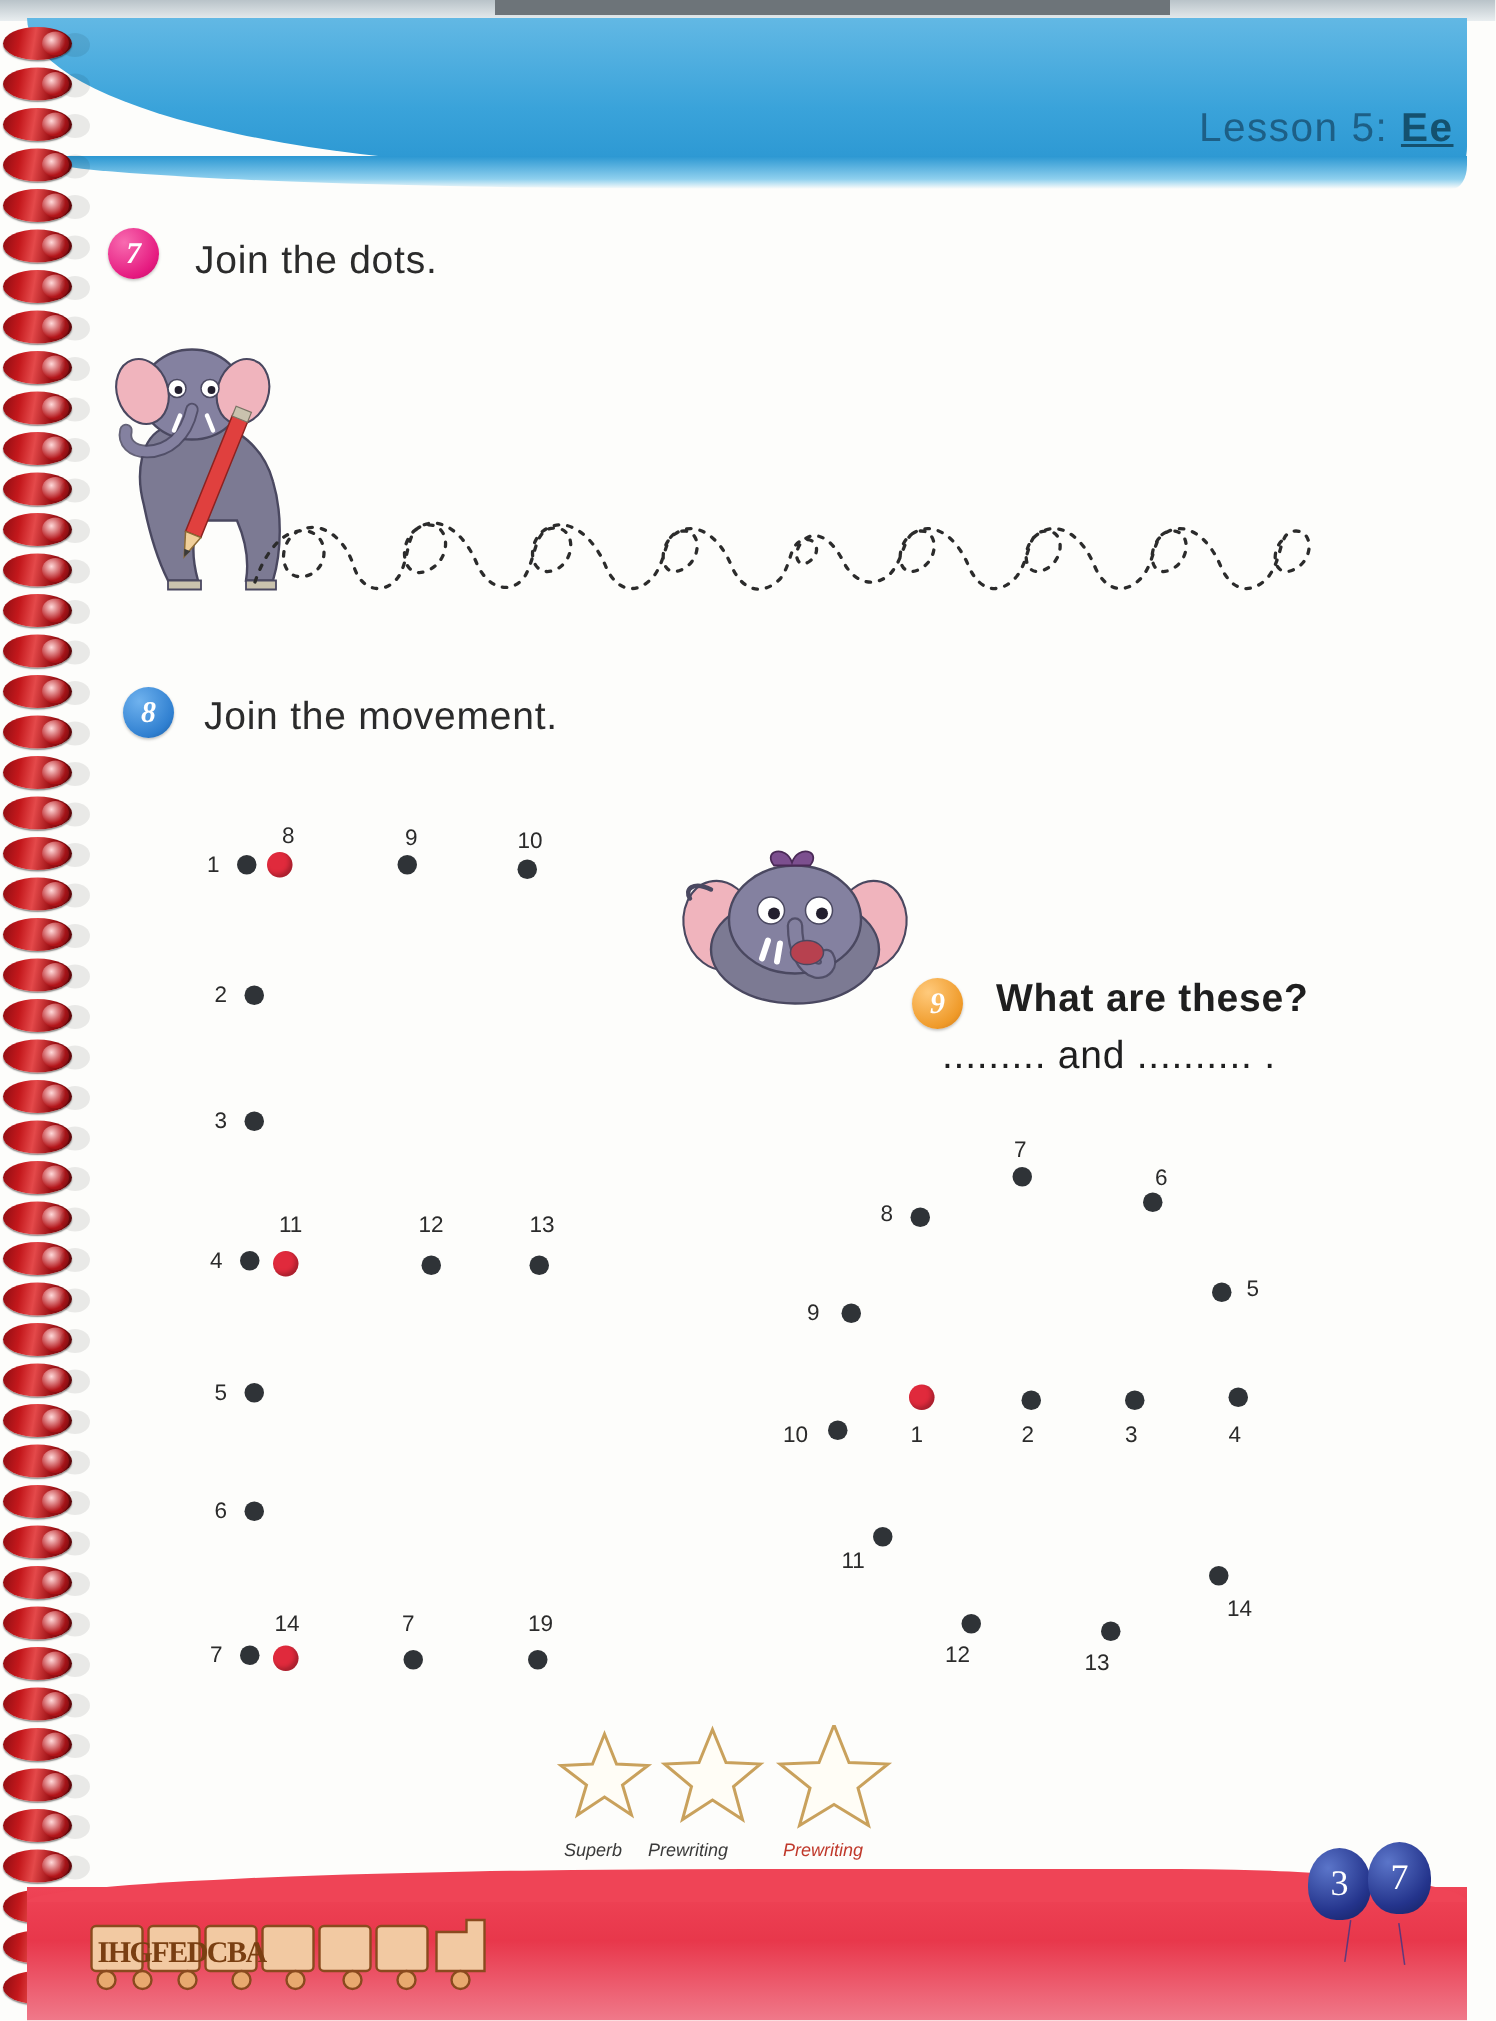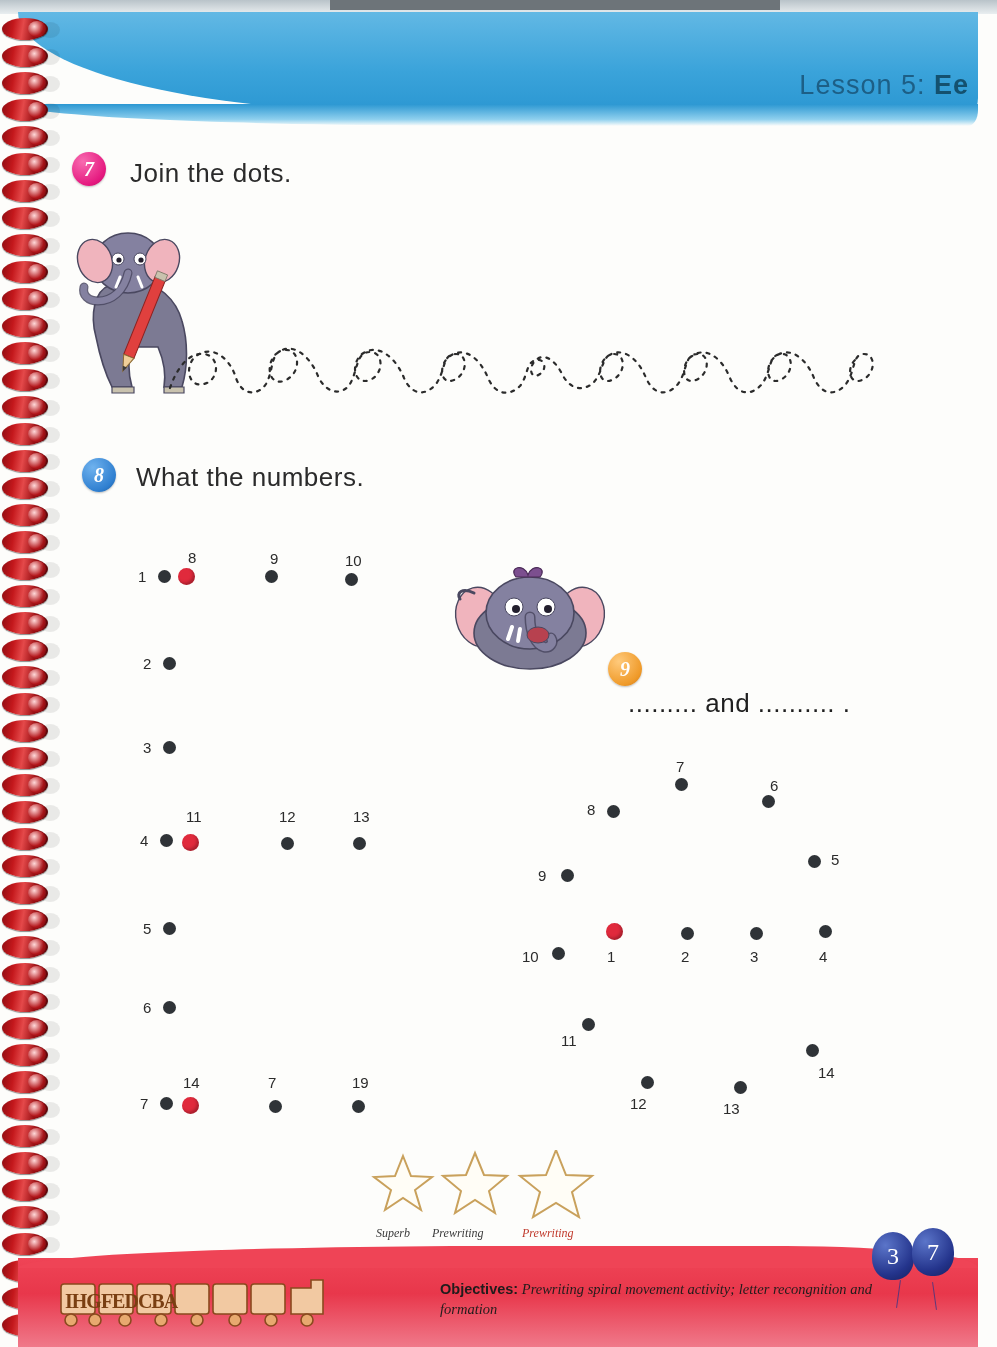--- a/index.html
+++ b/index.html
@@ -33,21 +33,21 @@
     content:"";position:absolute;left:0;bottom:-14px;width:100%;height:22px;
     background:linear-gradient(to bottom,#2b97d2,#8fd0ee 70%,rgba(255,255,255,0));
     border-bottom-left-radius:50% 100%;
     border-bottom-right-radius:10px 16px;
   }
   .lesson-title{
     position:absolute;right:28px;top:70px;
     font-size:27px;color:#1d5f86;letter-spacing:1px;
     font-family:"Liberation Sans", sans-serif;
   }
-  .lesson-title b{color:#14516f;}
+  .lesson-title b{color:#14516f;text-decoration:underline;}
 
   
   .spiral{
     position:absolute;left:0;top:0;width:56px;height:1347px;
   }
   .coil{
     position:absolute;left:2px;width:46px;height:22px;
     border-radius:50%;
     background:linear-gradient(100deg,#8d0d12 0%,#c4181c 25%,#e4494a 45%,#9b1014 70%,#5c070a 100%);
     box-shadow:0 1px 1px rgba(0,0,0,.45);
@@ -91,21 +91,21 @@
     font-family:"Liberation Sans", sans-serif;
   }
 
   
   .eleph{position:absolute;}
 
   
   .stars{position:absolute;left:370px;top:1150px;width:230px;height:100px;}
   .star-cap{
     position:absolute;font-size:12px;font-style:italic;
-    font-family:Liberation Serif, serif;
+    font-family:Liberation Sans, sans-serif;
   }
 
   
   .red-band{
     position:absolute;left:18px;top:1258px;width:960px;height:89px;
     background:linear-gradient(to bottom,#ef4456,#e8374b 40%,#f0798a);
   }
   .red-band:before{
     content:"";position:absolute;left:0;top:-12px;width:100%;height:22px;
     background:#ef4456;border-top-left-radius:50% 100%;border-top-right-radius:20% 100%;
@@ -308,21 +308,21 @@
                  C622 70 618 54 632 54 C644 54 644 74 630 80 C616 86 614 64 626 56
                  C640 46 656 58 664 78 C672 96 686 96 696 84
                  C706 70 702 54 714 54 C726 54 726 74 712 80 C698 86 696 64 708 58"></path>
       </g>
     </svg>
   </div>
 
   <div class="num-badge" style="left:82px;top:458px;background:radial-gradient(circle at 32% 28%,#6fb2ee,#2f7fd0 70%,#1c5796);">
     <span>8</span>
   </div>
-  <div class="q-text" style="left:136px;top:462px;">What the numbers.</div>
+  <div class="q-text" style="left:136px;top:462px;">Join the movement.</div>
 
   <div id="groupE" style="position:absolute;left:0;top:0;">
       <div class="dot" style="left: 158px; top: 570px;"></div>
       <div class="dot-label" style="left: 138px; top: 568px;">1</div>
       <div class="dot red" style="left: 178px; top: 568px;"></div>
       <div class="dot-label" style="left: 188px; top: 549px;">8</div>
       <div class="dot" style="left: 265px; top: 570px;"></div>
       <div class="dot-label" style="left: 270px; top: 550px;">9</div>
       <div class="dot" style="left: 345px; top: 573px;"></div>
       <div class="dot-label" style="left: 345px; top: 552px;">10</div>
@@ -376,20 +376,21 @@
       <path d="M82 74 L80 86" stroke="#fff" stroke-width="4" stroke-linecap="round"></path>
       <ellipse cx="100" cy="80" rx="11" ry="8" fill="#b7414f" stroke="#4a4860" stroke-width="1"></ellipse>
 
       <path d="M36 38 C24 32 18 38 22 44" fill="none" stroke="#4a4860" stroke-width="3" stroke-linecap="round"></path>
     </svg>
   </div>
 
   <div class="num-badge" style="left:608px;top:652px;background:radial-gradient(circle at 32% 28%,#ffca7c,#ef9a29 70%,#c6741a);">
     <span>9</span>
   </div>
+  <div class="q-text" style="left:664px;top:650px;font-weight:bold;color:#1f1f1f;">What are these?</div>
   <div class="q-text" style="left:628px;top:688px;color:#1f1f1f;">......... and .......... .</div>
 
   <div id="groupe" style="position:absolute;left:0;top:0;">
       <div class="dot" style="left: 675px; top: 778px;"></div>
       <div class="dot-label" style="left: 676px; top: 758px;">7</div>
       <div class="dot" style="left: 762px; top: 795px;"></div>
       <div class="dot-label" style="left: 770px; top: 777px;">6</div>
       <div class="dot" style="left: 607px; top: 805px;"></div>
       <div class="dot-label" style="left: 587px; top: 801px;">8</div>
       <div class="dot" style="left: 808px; top: 855px;"></div>
@@ -421,24 +422,20 @@
       <polygon points="33,6 41,26 62,27 45,40 51,60 33,48 15,60 21,40 4,27 25,26" fill="#fffdf6" stroke="#c9a15c" stroke-width="2"></polygon>
       <polygon points="105,3 114,25 137,26 119,41 125,63 105,50 85,63 91,41 73,26 96,25" fill="#fffdf6" stroke="#c9a15c" stroke-width="2"></polygon>
       <polygon points="186,0 196,25 222,26 202,42 209,67 186,53 163,67 170,42 150,26 176,25" fill="#fffdf6" stroke="#c9a15c" stroke-width="2"></polygon>
     </svg>
     <div class="star-cap" style="left:6px;top:76px;color:#3a3a3a;">Superb</div>
     <div class="star-cap" style="left:62px;top:76px;color:#3a3a3a;">Prewriting</div>
     <div class="star-cap" style="left:152px;top:76px;color:#c0392b;">Prewriting</div>
   </div>
 
   <div class="red-band"></div>
-  <div class="objectives">
-    <b>Objectives:</b>
-    <span>Prewriting spiral movement activity; letter recongnition and formation</span>
-  </div>
 
   <div class="train">
     <svg width="300" height="58" viewBox="0 0 300 58">
       <g stroke="#8a4a1e" fill="none" stroke-width="1.6">
         <rect x="6" y="8" width="34" height="30" rx="3" fill="#f2c9a2"></rect>
         <rect x="44" y="8" width="34" height="30" rx="3" fill="#f2c9a2"></rect>
         <rect x="82" y="8" width="34" height="30" rx="3" fill="#f2c9a2"></rect>
         <rect x="120" y="8" width="34" height="30" rx="3" fill="#f2c9a2"></rect>
         <rect x="158" y="8" width="34" height="30" rx="3" fill="#f2c9a2"></rect>
         <rect x="196" y="8" width="34" height="30" rx="3" fill="#f2c9a2"></rect>

